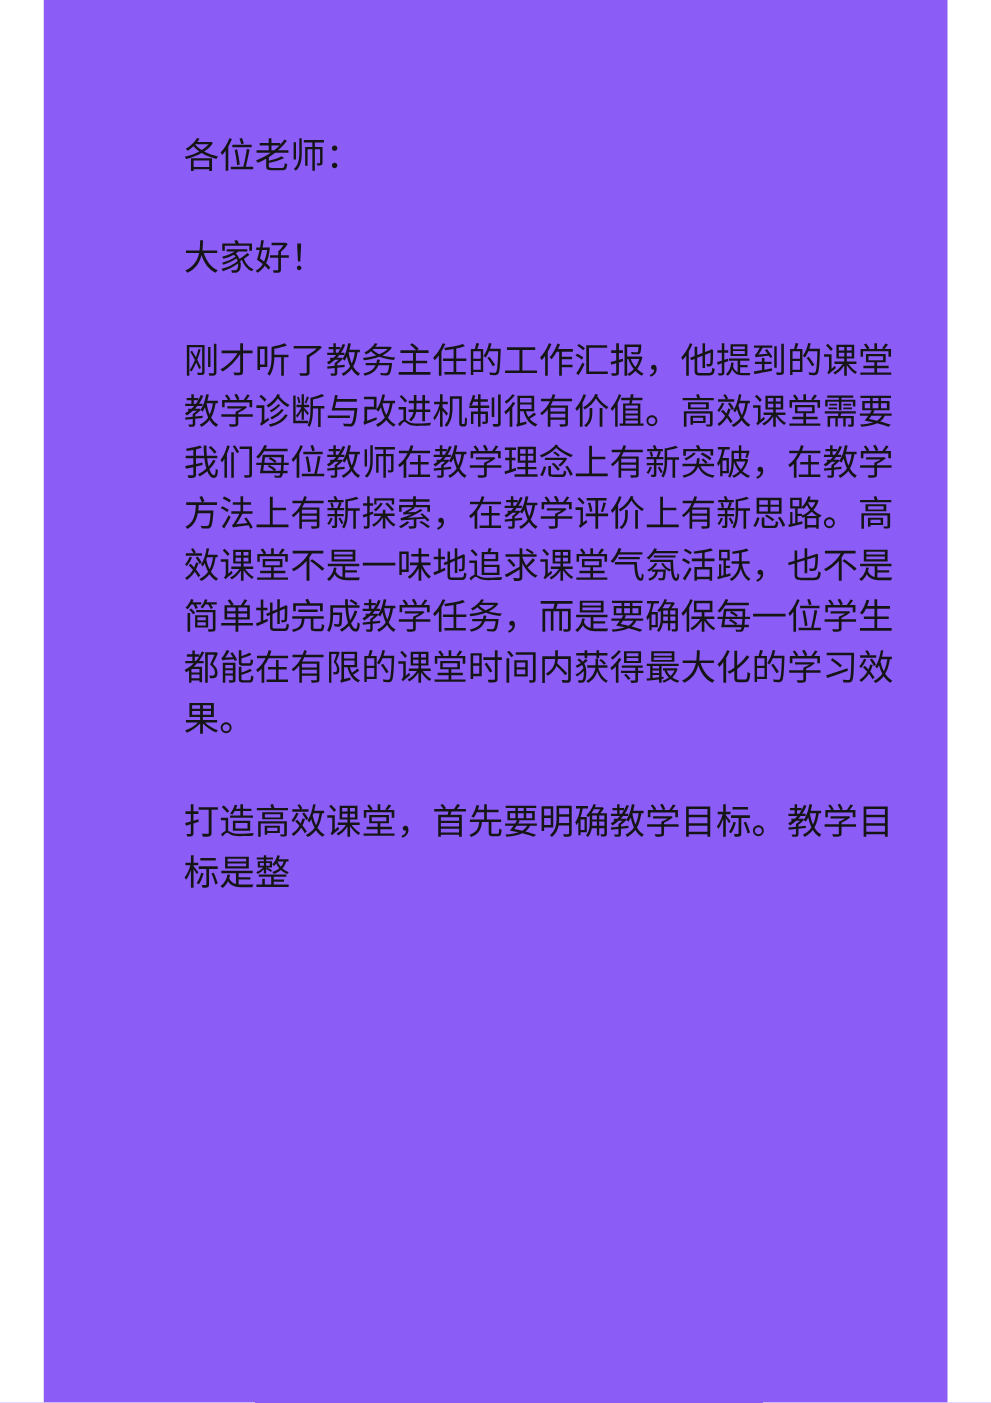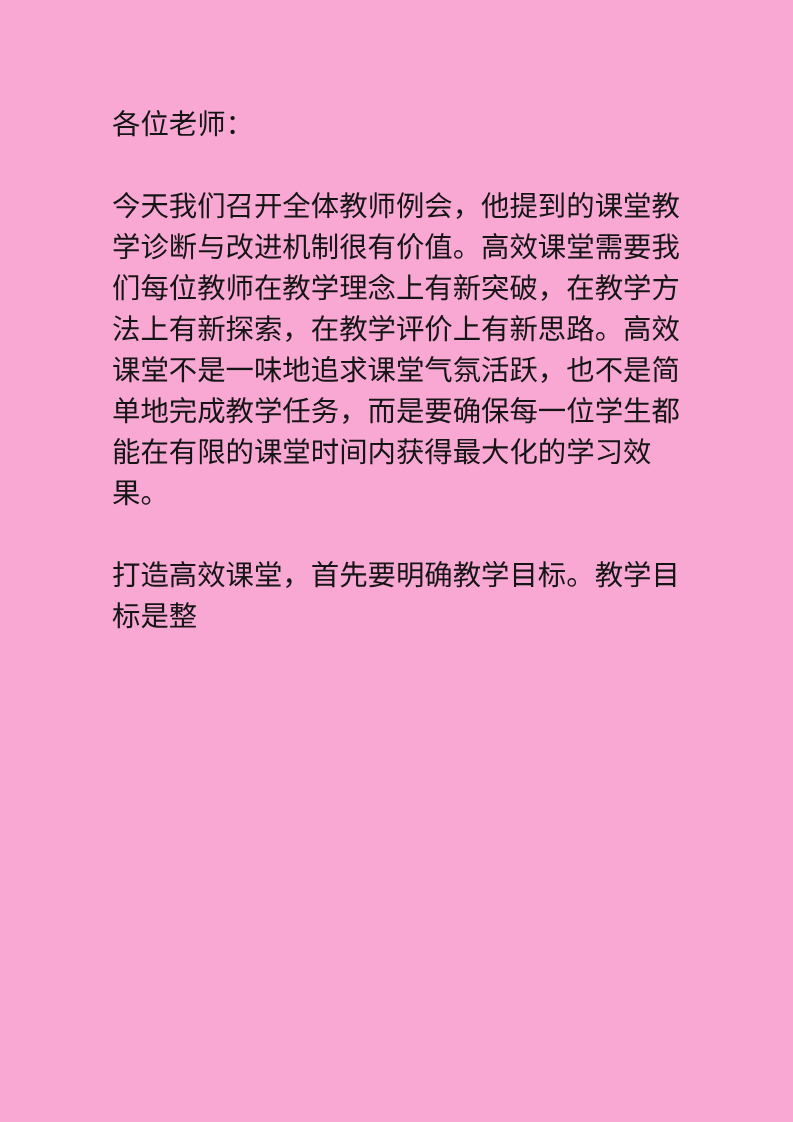--- a/index.html
+++ b/index.html
@@ -8,24 +8,24 @@
     padding: 0;
     background: #ffffff;
   }
 
   body {
     font-family: "DejaVu Sans", "Liberation Sans", sans-serif;
   }
 
   .page {
     position: relative;
-    width: 793px;
+    width: 723px;
     height: 1122px;
     margin: 0 auto;
-    background: #f9a8d4;
+    background: #8b5cf6;
     overflow: hidden;
     box-sizing: border-box;
   }
 
   .doc-body {
     position: absolute;
     left: 112px;
     top: 104px;
     width: 572px;
   }
@@ -49,20 +49,21 @@
   }
 </style>
 </head>
 <body>
 
 <div class="page">
   <div class="doc-body">
 
     <p class="para">各位老师：</p>
 
+    <p class="para">大家好！</p>
 
 
-    <p class="para">今天我们召开全体教师例会，他提到的课堂教学诊断与改进机制很有价值。高效课堂需要我们每位教师在教学理念上有新突破，在教学方法上有新探索，在教学评价上有新思路。高效课堂不是一味地追求课堂气氛活跃，也不是简单地完成教学任务，而是要确保每一位学生都能在有限的课堂时间内获得最大化的学习效果。</p>
+    <p class="para">刚才听了教务主任的工作汇报，他提到的课堂教学诊断与改进机制很有价值。高效课堂需要我们每位教师在教学理念上有新突破，在教学方法上有新探索，在教学评价上有新思路。高效课堂不是一味地追求课堂气氛活跃，也不是简单地完成教学任务，而是要确保每一位学生都能在有限的课堂时间内获得最大化的学习效果。</p>
 
     <p class="para">打造高效课堂，首先要明确教学目标。教学目标是整</p>
 
   </div>
 </div>
 
 </body></html>

